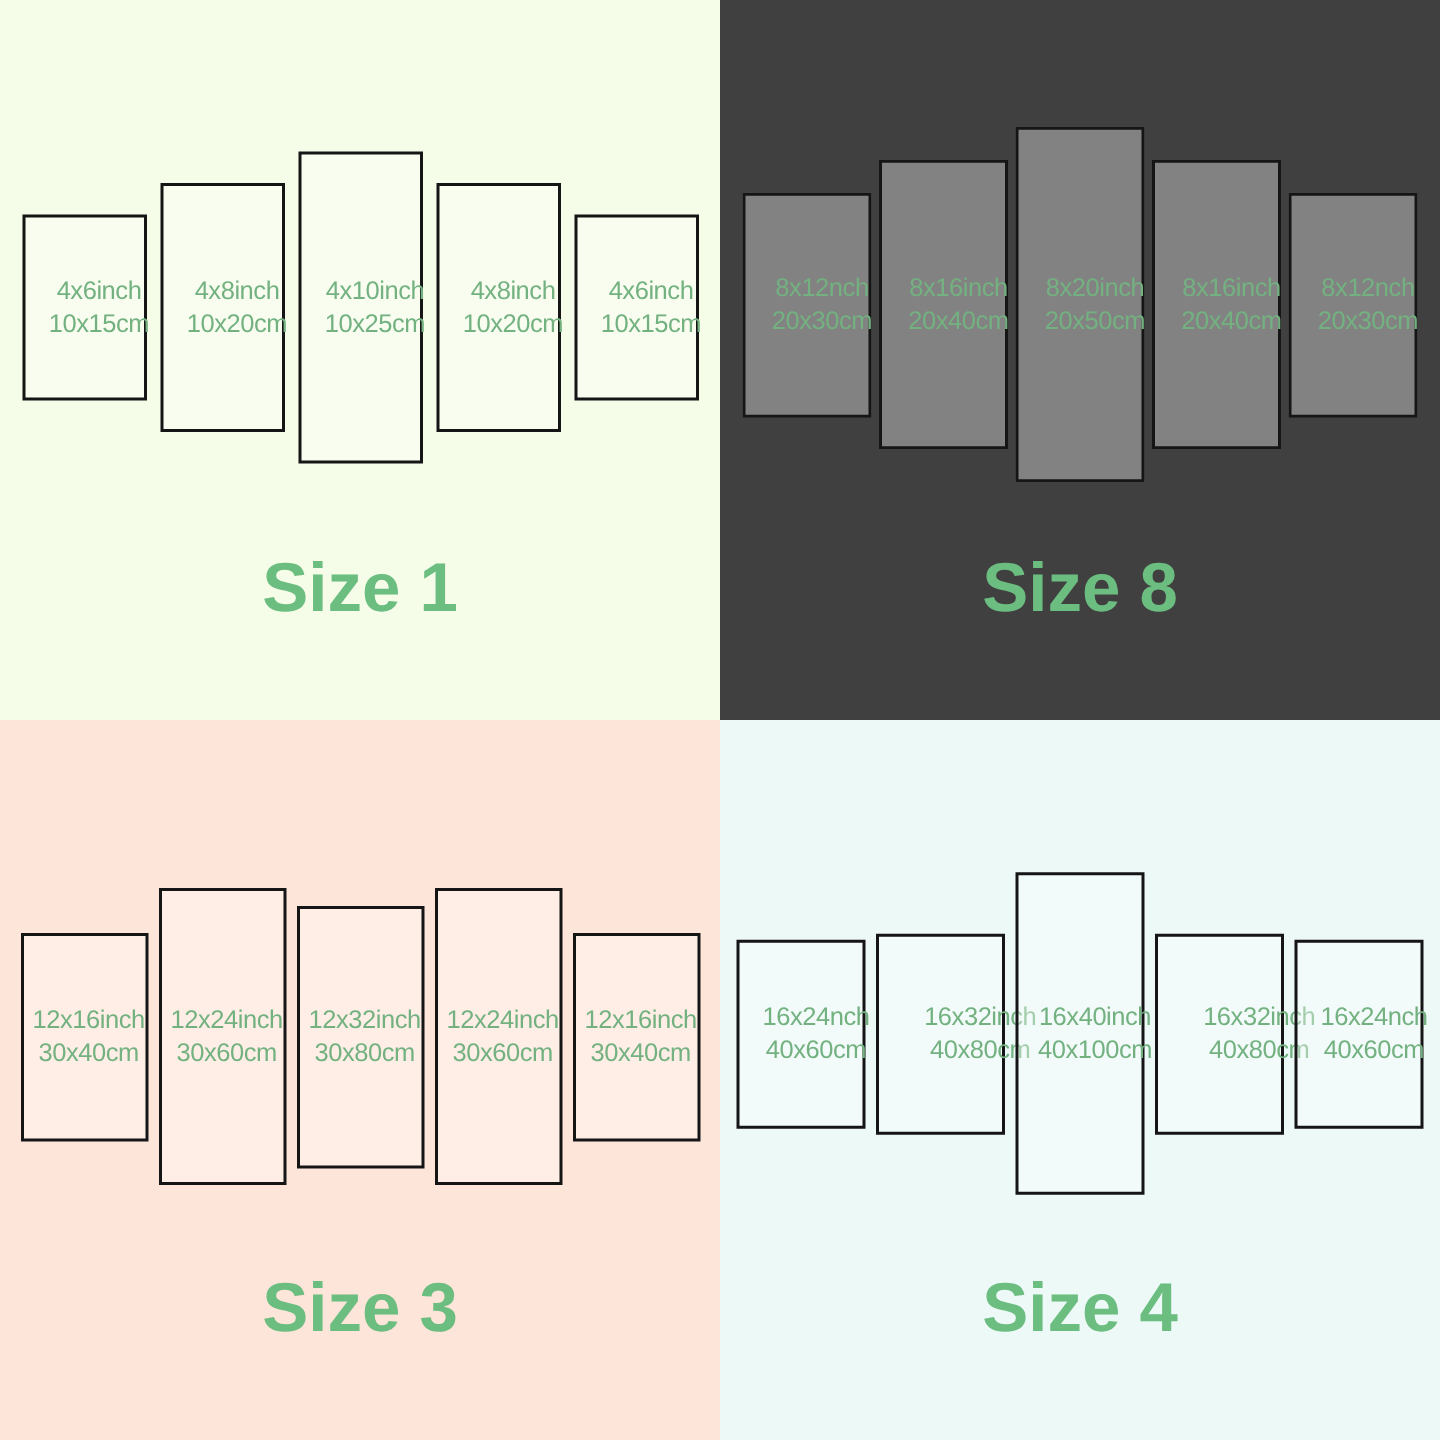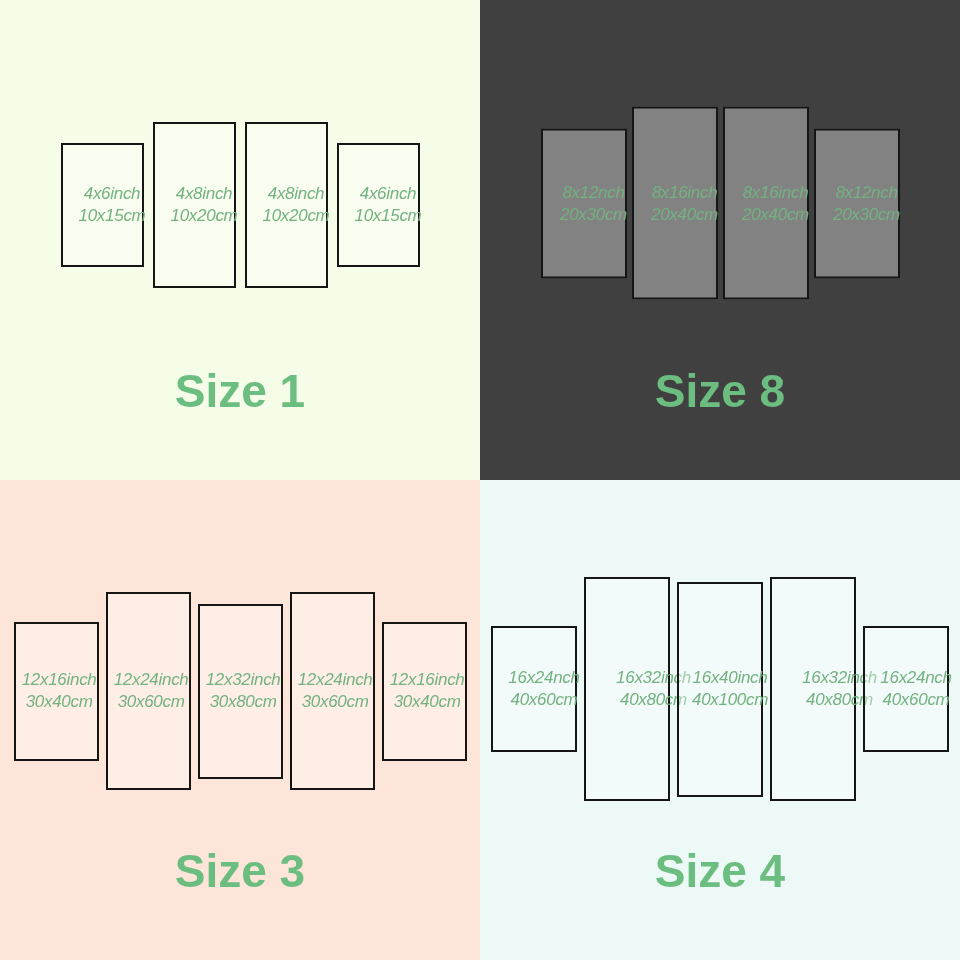--- a/index.html
+++ b/index.html
@@ -46,21 +46,20 @@
     box-sizing: border-box;
     border: 2px solid var(--panel-border);
     background: rgba(255,255,255,0.35);
     display: flex;
     flex-direction: column;
     justify-content: center;
     align-items: center;
     text-align: center;
   }
   .panel .dim {
-    font-style: italic;
     font-size: 17px;
     line-height: 22px;
     letter-spacing: -0.3px;
     color: var(--panel-text);
     white-space: nowrap;
     margin-left: 20px;
   }
 
   .s1 .panel { width: 83px; }
   .s1 .p-outer  { height: 124px; }
@@ -72,21 +71,21 @@
   .s2 .p-mid    { height: 193px; }
   .s2 .p-center { height: 237px; }
 
   .s3 .panel { width: 85px; align-items: flex-end; }
   .s3 .p-outer  { height: 139px; }
   .s3 .p-mid    { height: 198px; }
   .s3 .p-center { height: 175px; }
 
   .s4 .panel { width: 86px; }
   .s4 .p-outer  { height: 126px; }
-  .s4 .p-mid    { height: 224px; padding-left: 33px; }
+  .s4 .p-mid    { height: 134px; padding-left: 33px; }
   .s4 .p-center { height: 215px; }
 
   .size-label {
     position: absolute;
     left: 50%;
     top: 391px;
     transform: translate(-50%, -50%);
     font-size: 46px;
     font-weight: bold;
     color: var(--label-text);
@@ -99,37 +98,43 @@
 <div class="grid">
 
   <section class="cell s1" style="background-color: rgb(245, 252, 232);">
     <div class="panel-row">
       <div class="panel p-outer">
         <div class="dim"><span>4x6inch</span><br><span>10x15cm</span></div>
       </div>
       <div class="panel p-mid">
         <div class="dim"><span>4x8inch</span><br><span>10x20cm</span></div>
       </div>
+      <div class="panel p-center">
+        <div class="dim"><span>4x10inch</span><br><span>10x25cm</span></div>
+      </div>
       <div class="panel p-mid">
         <div class="dim"><span>4x8inch</span><br><span>10x20cm</span></div>
       </div>
       <div class="panel p-outer">
         <div class="dim"><span>4x6inch</span><br><span>10x15cm</span></div>
       </div>
     </div>
     <div class="size-label">Size 1</div>
   </section>
 
   <section class="cell s2" style="background-color: #404040;">
     <div class="panel-row">
       <div class="panel p-outer">
         <div class="dim"><span>8x12nch</span><br><span>20x30cm</span></div>
       </div>
       <div class="panel p-mid">
         <div class="dim"><span>8x16inch</span><br><span>20x40cm</span></div>
+      </div>
+      <div class="panel p-center">
+        <div class="dim"><span>8x20inch</span><br><span>20x50cm</span></div>
       </div>
       <div class="panel p-mid">
         <div class="dim"><span>8x16inch</span><br><span>20x40cm</span></div>
       </div>
       <div class="panel p-outer">
         <div class="dim"><span>8x12nch</span><br><span>20x30cm</span></div>
       </div>
     </div>
     <div class="size-label">Size 8</div>
   </section>

